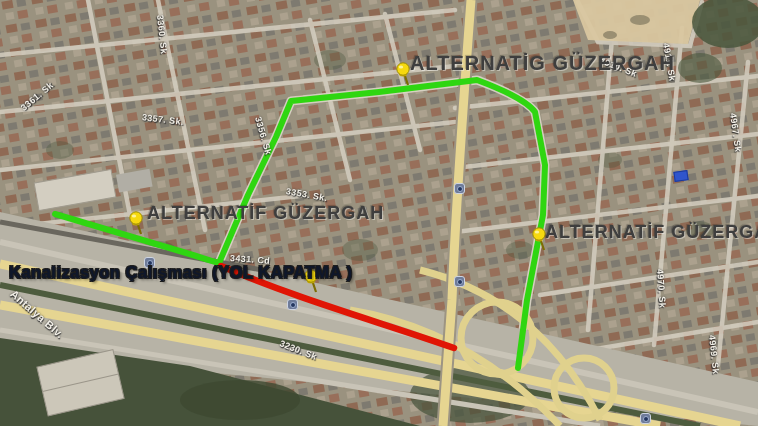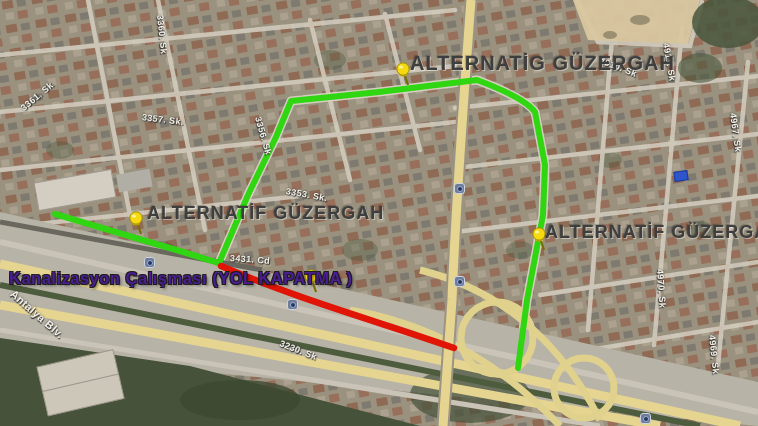--- a/index.html
+++ b/index.html
@@ -7,22 +7,22 @@
          font-family:"Liberation Sans",sans-serif;background:#9a927f;}
   #stage svg{position:absolute;left:0;top:0;}
   .layer{position:absolute;left:0;top:0;width:758px;height:426px;}
 
   .route-label{position:absolute;font-weight:bold;color:#3e3e3e;white-space:nowrap;
     letter-spacing:1px;text-shadow:1px 1px 0 rgba(245,245,240,.45),-1px -1px 1px rgba(0,0,0,.25);}
   .route-label.top{left:410px;top:52px;font-size:20px;}
   .route-label.mid{left:147px;top:203px;font-size:18px;}
   .route-label.right{left:545px;top:222px;font-size:18px;}
 
-  .closure-label{position:absolute;left:9px;top:269px;font-size:16.5px;font-weight:bold;
-    color:#4c1d95;white-space:nowrap;letter-spacing:.5px;
+  .closure-label{position:absolute;left:9px;top:263px;font-size:16.5px;font-weight:bold;
+    color:#0f172a;white-space:nowrap;letter-spacing:.5px;
     text-shadow:-1px -1px 0 #1d1d1d,1px -1px 0 #1d1d1d,-1px 1px 0 #1d1d1d,1px 1px 0 #1d1d1d,2px 2px 3px rgba(0,0,0,.55);}
 
   .street-label{position:absolute;font-size:9px;font-weight:bold;color:#f2efe7;
     white-space:nowrap;letter-spacing:.4px;transform-origin:0 50%;
     text-shadow:0 0 2px #333,1px 1px 1px #333;}
 
   .pushpin{position:absolute;width:22px;height:26px;}
   .road-badge{position:absolute;width:11px;height:11px;border-radius:3px;
     border:1px solid #cdd4e2;box-sizing:border-box;display:flex;align-items:center;justify-content:center;}
   .road-badge i{display:block;width:6px;height:6px;border-radius:50%;background:#24365f;

